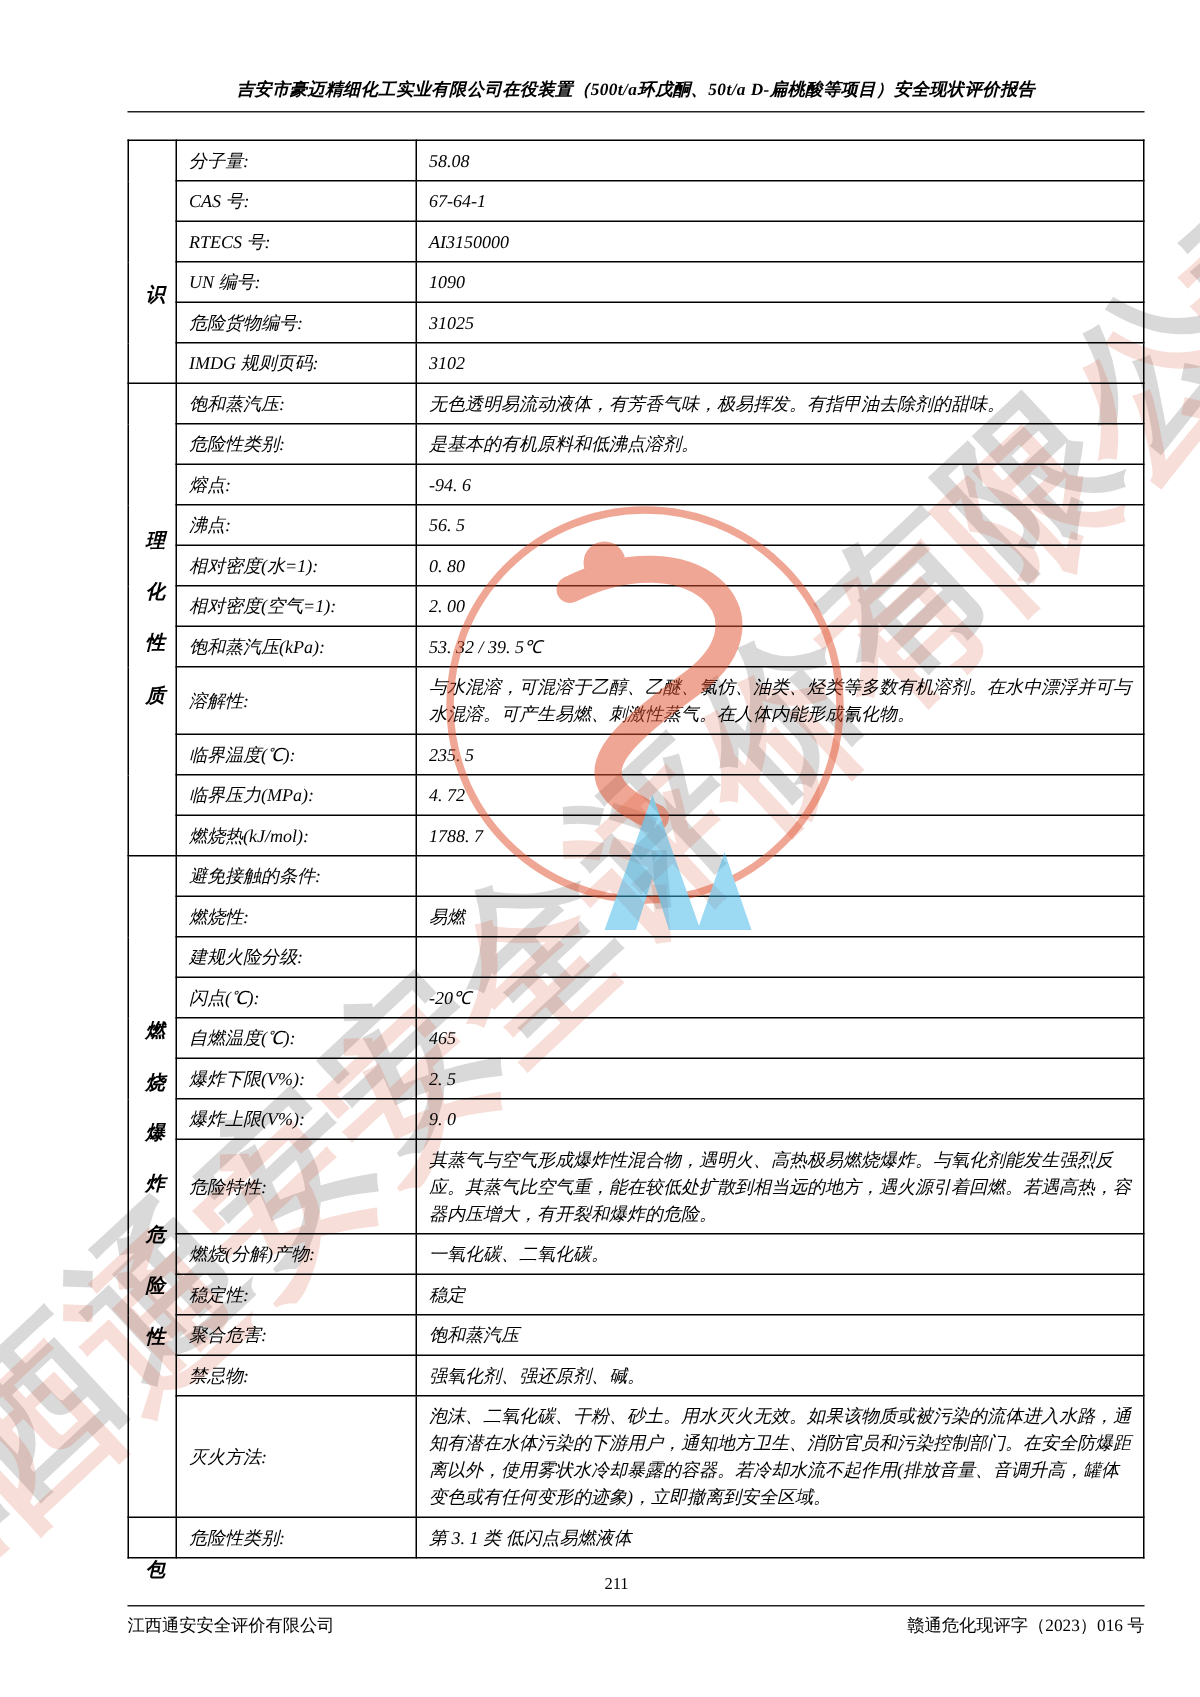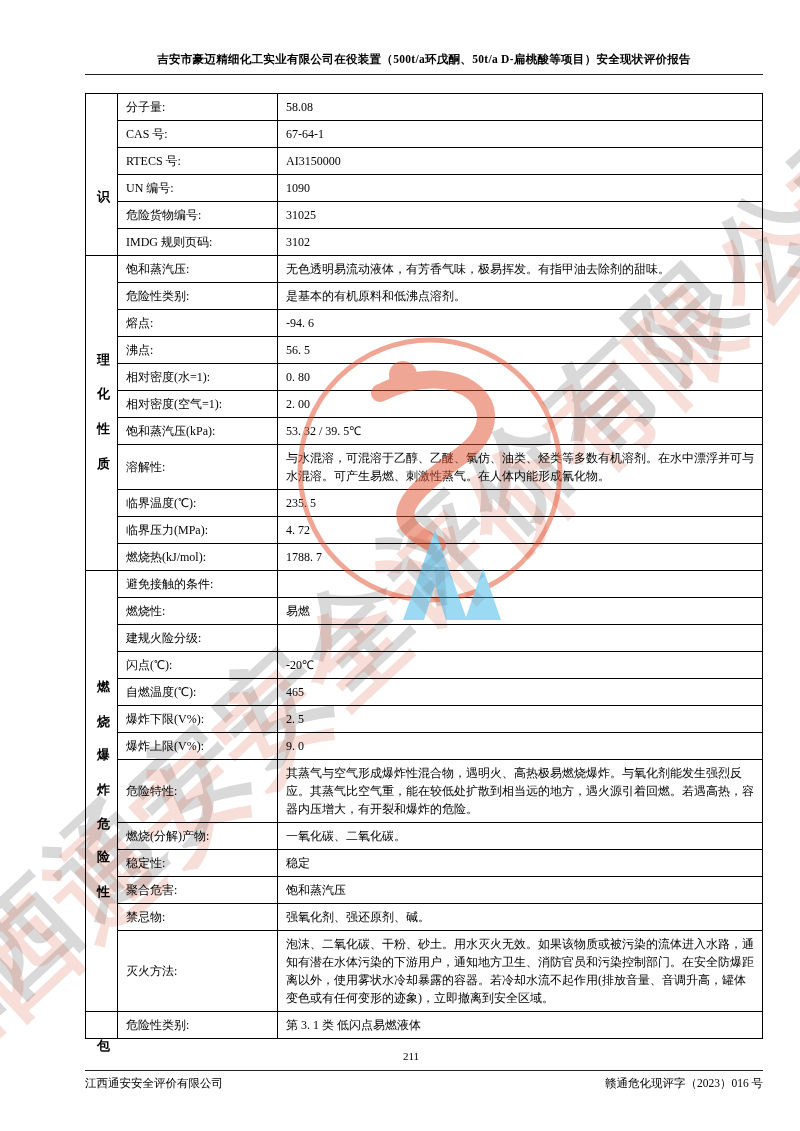--- a/index.html
+++ b/index.html
@@ -6,21 +6,21 @@
   html,body { margin:0; padding:0; }
   body {
     width:800px; height:1131px;
     background:#ffffff;
     font-family:"Liberation Serif", serif;
     color:#000;
     position:relative;
     overflow:hidden;
   }
   .content {
-    position:absolute; left:85px; top:0; width:678px; z-index:2;
+    position:absolute; left:85px; top:0; width:678px; z-index:2;font-style:italic;
   }
   .report-header {
     margin-top:52px;
     font-size:11.5px;
     font-weight:bold;
     text-align:center;
     letter-spacing:0.3px;
     padding-bottom:7px;
     border-bottom:1px solid #222;
   }

